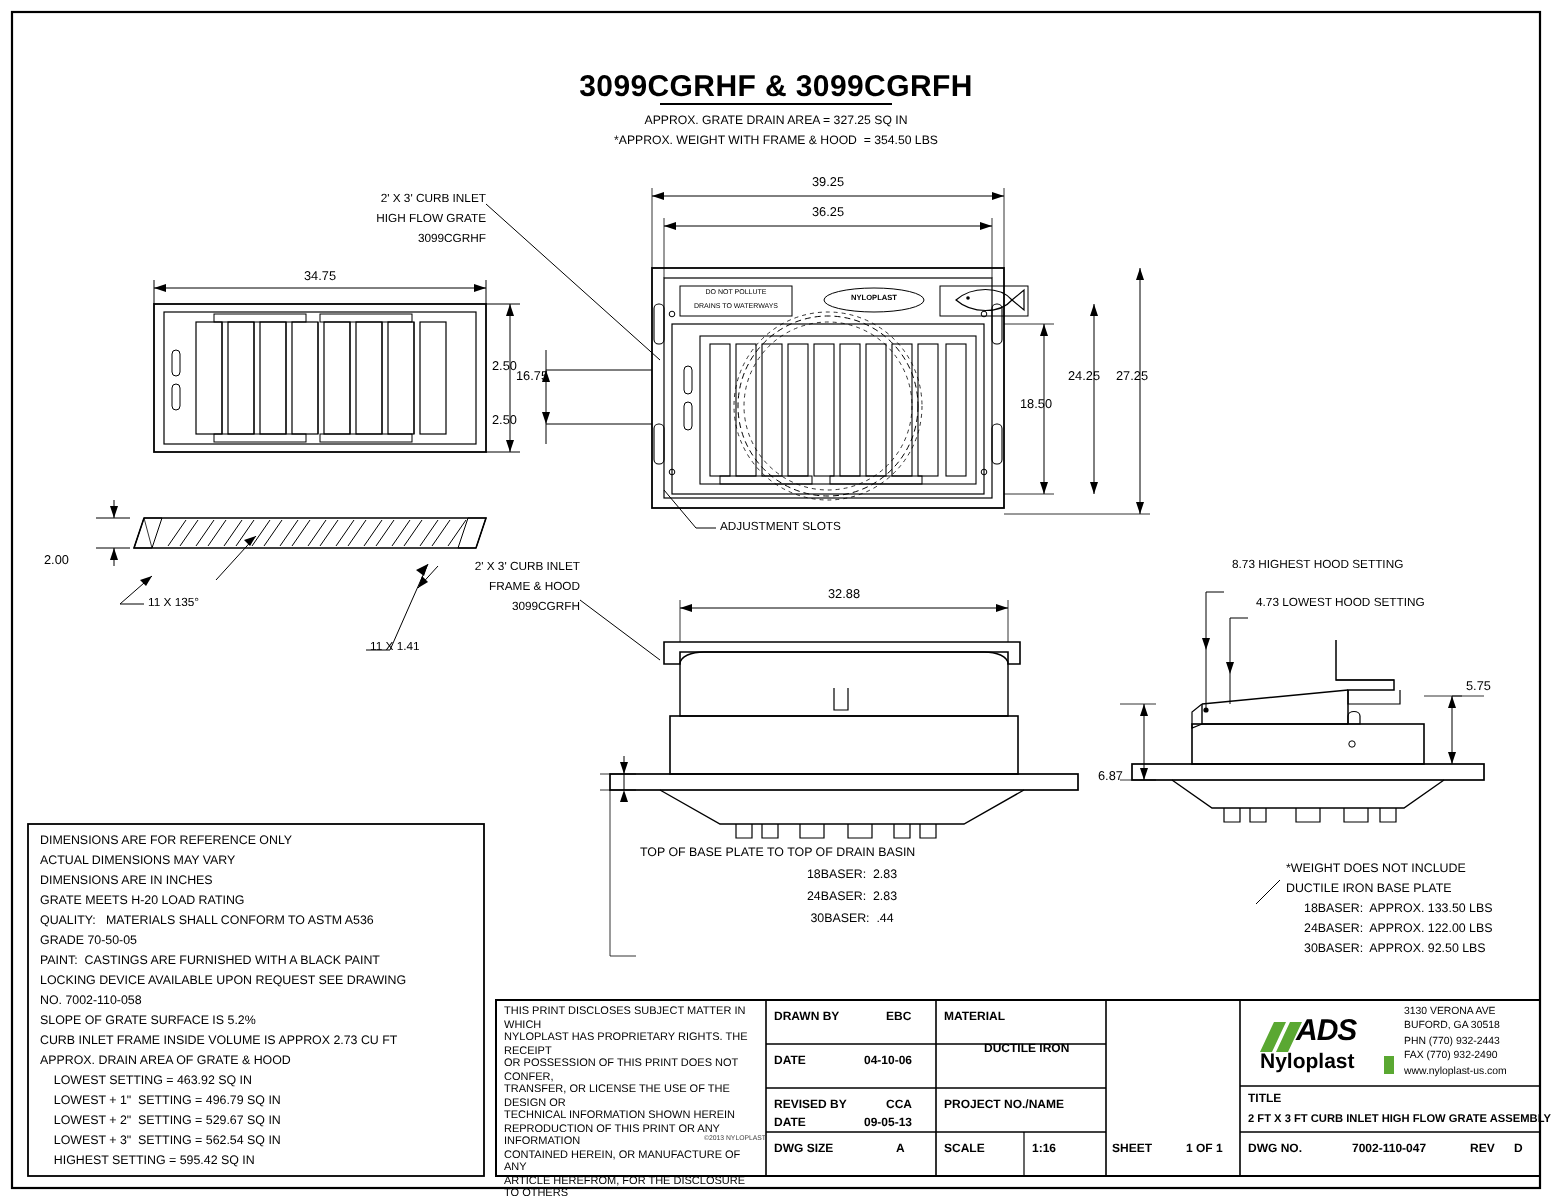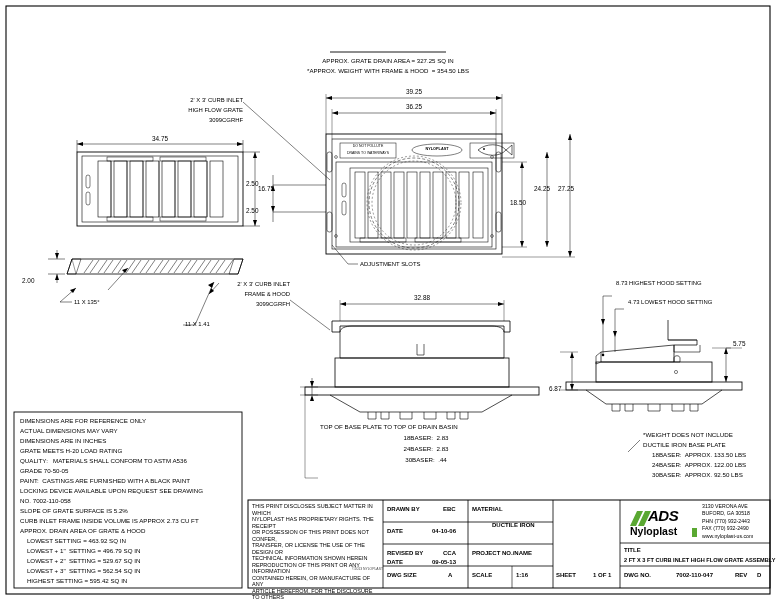--- a/index.html
+++ b/index.html
@@ -319,20 +319,21 @@
 
     </g>
 
     <g>
       <path d="M637,511 L643,511 L636,526 L630,526 Z" fill="#5aa832"></path>
       <path d="M645,511 L651,511 L644,526 L638,526 Z" fill="#5aa832"></path>
     </g>
     <rect x="692" y="528" width="5" height="9" fill="#5aa832"></rect>
   </svg>
 
+  <div class="t ttl c" style="left:276px;top:36px;width:224px;">3099CGRHF &amp; 3099CGRFH</div>
   <div class="t sub c" style="left:276px;top:58px;width:224px;">APPROX. GRATE DRAIN AREA = 327.25 SQ IN</div>
   <div class="t sub c" style="left:276px;top:68px;width:224px;">*APPROX. WEIGHT WITH FRAME &amp; HOOD  = 354.50 LBS</div>
 
   <div class="t lbl r" style="left:140px;top:97px;width:103px;">2' X 3' CURB INLET</div>
   <div class="t lbl r" style="left:140px;top:107px;width:103px;">HIGH FLOW GRATE</div>
   <div class="t lbl r" style="left:140px;top:117px;width:103px;">3099CGRHF</div>
 
   <div class="t lbl r" style="left:185px;top:281px;width:105px;">2' X 3' CURB INLET</div>
   <div class="t lbl r" style="left:185px;top:291px;width:105px;">FRAME &amp; HOOD</div>
   <div class="t lbl r" style="left:185px;top:301px;width:105px;">3099CGRFH</div>

